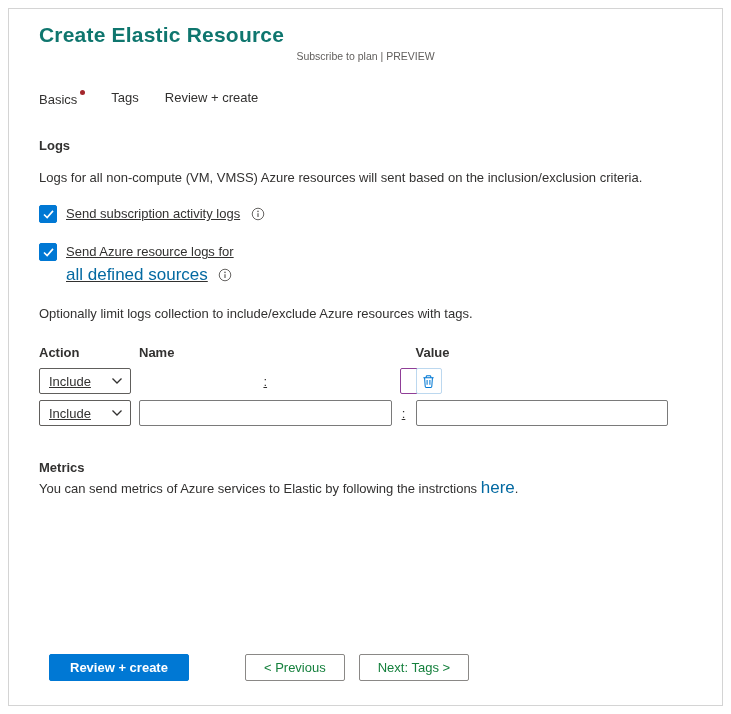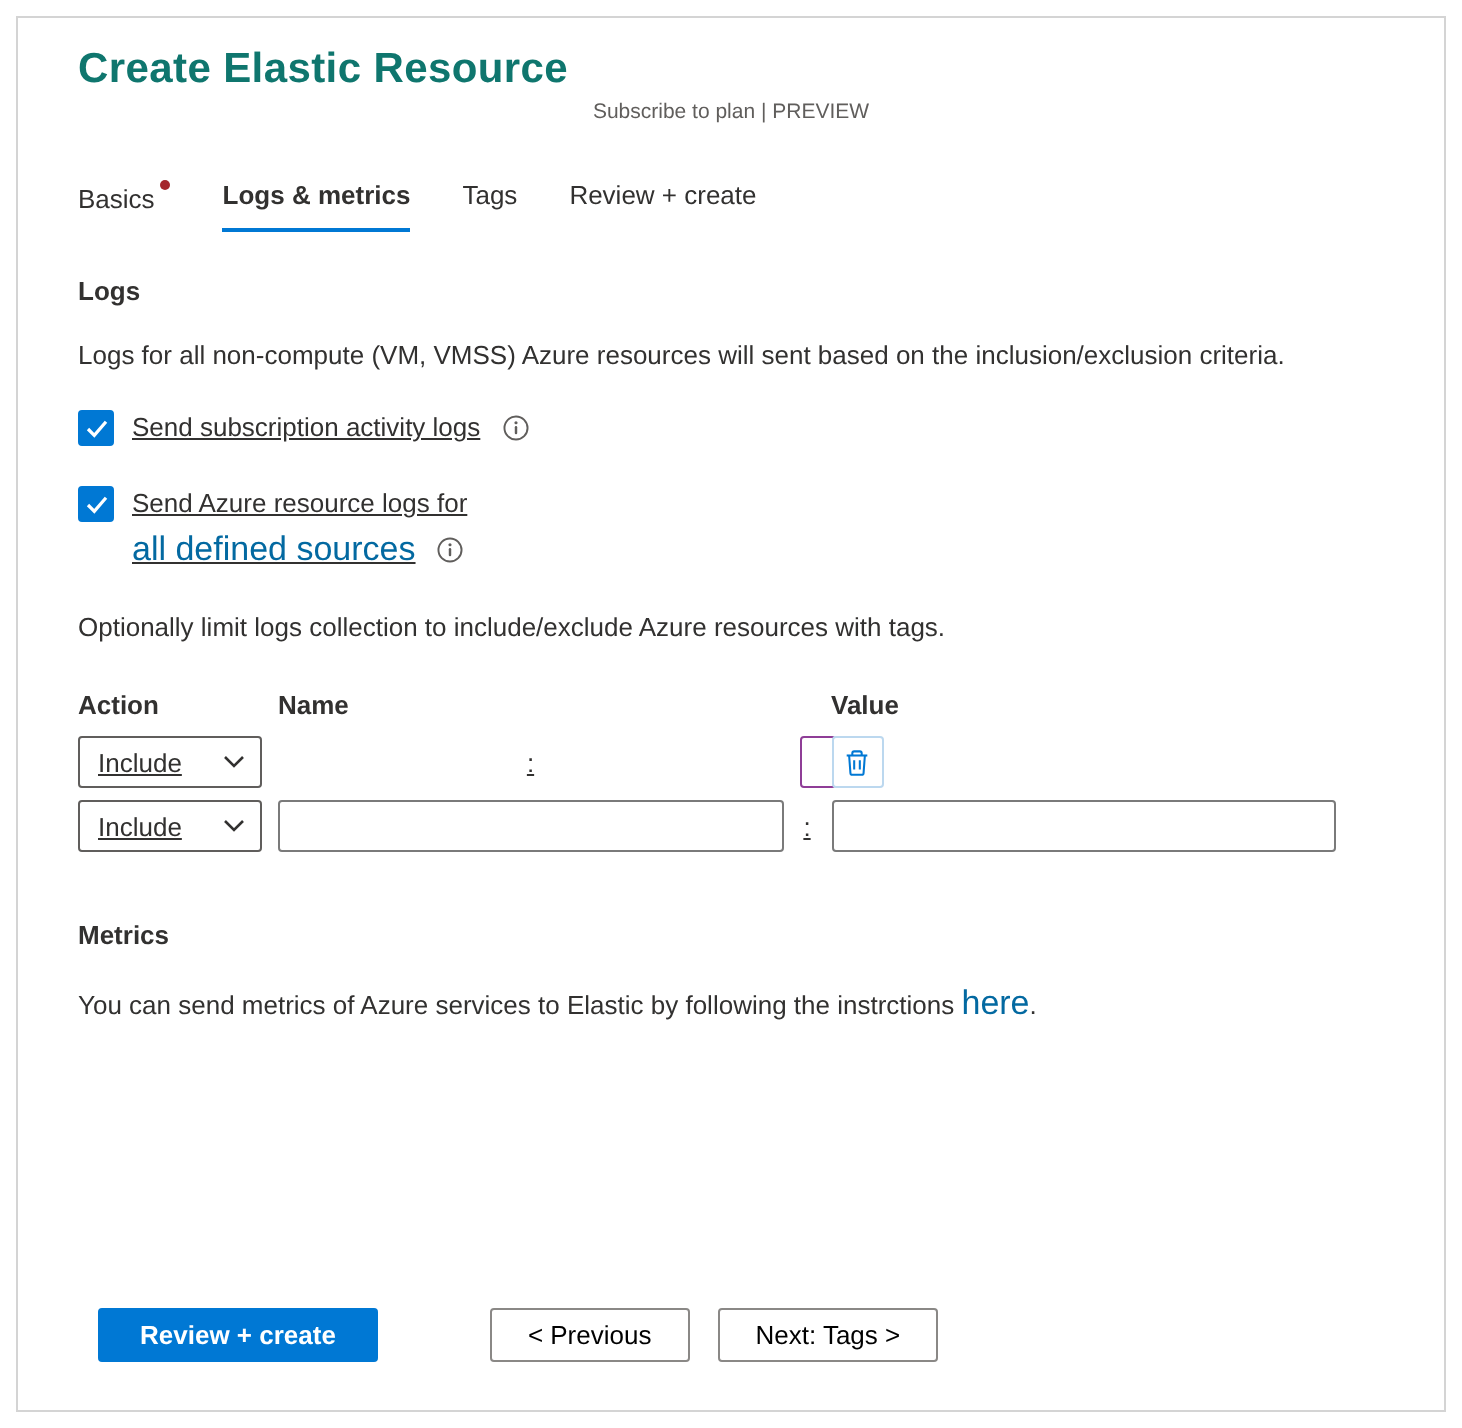--- a/index.html
+++ b/index.html
@@ -27,21 +27,21 @@
   .tab { font-size:13px; color:#323130; padding-bottom:7px; border-bottom:2px solid transparent; cursor:pointer; white-space:nowrap; }
   .tab.active { font-weight:700; border-bottom-color:#0078d4; }
   .dot { display:inline-block; width:5px; height:5px; border-radius:50%; background:#a4262c; margin-left:3px; vertical-align:9px; }
 
   .section-heading { font-size:13px; font-weight:700; color:#323130; }
   .heading-logs { margin-top:22px; }
   .heading-metrics { margin-top:28px; }
   .body-text { font-size:13px; line-height:18px; }
   .desc { margin-top:16px; }
   .tags-note { margin-top:20px; }
-  .metrics-text { margin-top:18px; }
+  .metrics-text { margin-top:4px; }
 
   .check-row { display:flex; align-items:center; gap:9px; margin-top:18px;text-decoration:underline; }
   .check-row.top { align-items:flex-start; margin-top:20px; }
   .checkbox {
     width:18px; height:18px; flex:none;
     background:#0078d4; border:1px solid #0078d4; border-radius:2px;
     display:inline-flex; align-items:center; justify-content:center;
     cursor:pointer;
   }
   .check-label { font-size:13px; line-height:18px; }
@@ -81,40 +81,37 @@
     display:flex; align-items:center; justify-content:center;
     cursor:pointer;
   }
 
   .footer { margin-top:auto; display:flex; align-items:center; padding:0 30px 24px 40px; }
   .btn {
     height:27px; font-size:13px; font-family:inherit;
     border-radius:2px; padding:0 18px; cursor:pointer; white-space:nowrap;
   }
   .btn.primary { background:#0078d4; color:#fff; border:1px solid #0078d4; font-weight:700; padding:0 20px; }
-  .btn.secondary { background:#fff; color:#000000; border:1px solid #8a8886; }
+  .btn.secondary { background:#fff; color:#15803d; border:1px solid #8a8886; }
   .btn.prev { margin-left:56px; }
   .btn.next { margin-left:14px; }
 </style>
 </head>
 <body>
 
 <div class="card">
 
   <header class="px">
     <h1 class="page-title">Create Elastic Resource</h1>
     <div class="subtitle">Subscribe to plan | PREVIEW</div>
   </header>
 
   <nav class="tabs px">
     <div class="tab">
       <span>Basics</span><span class="dot"></span>
-    </div>
-    <div class="tab active">
-      <span>Logs &amp; metrics</span>
     </div>
     <div class="tab">
       <span>Tags</span>
     </div>
     <div class="tab">
       <span>Review + create</span>
     </div>
   </nav>
 
   <section>

